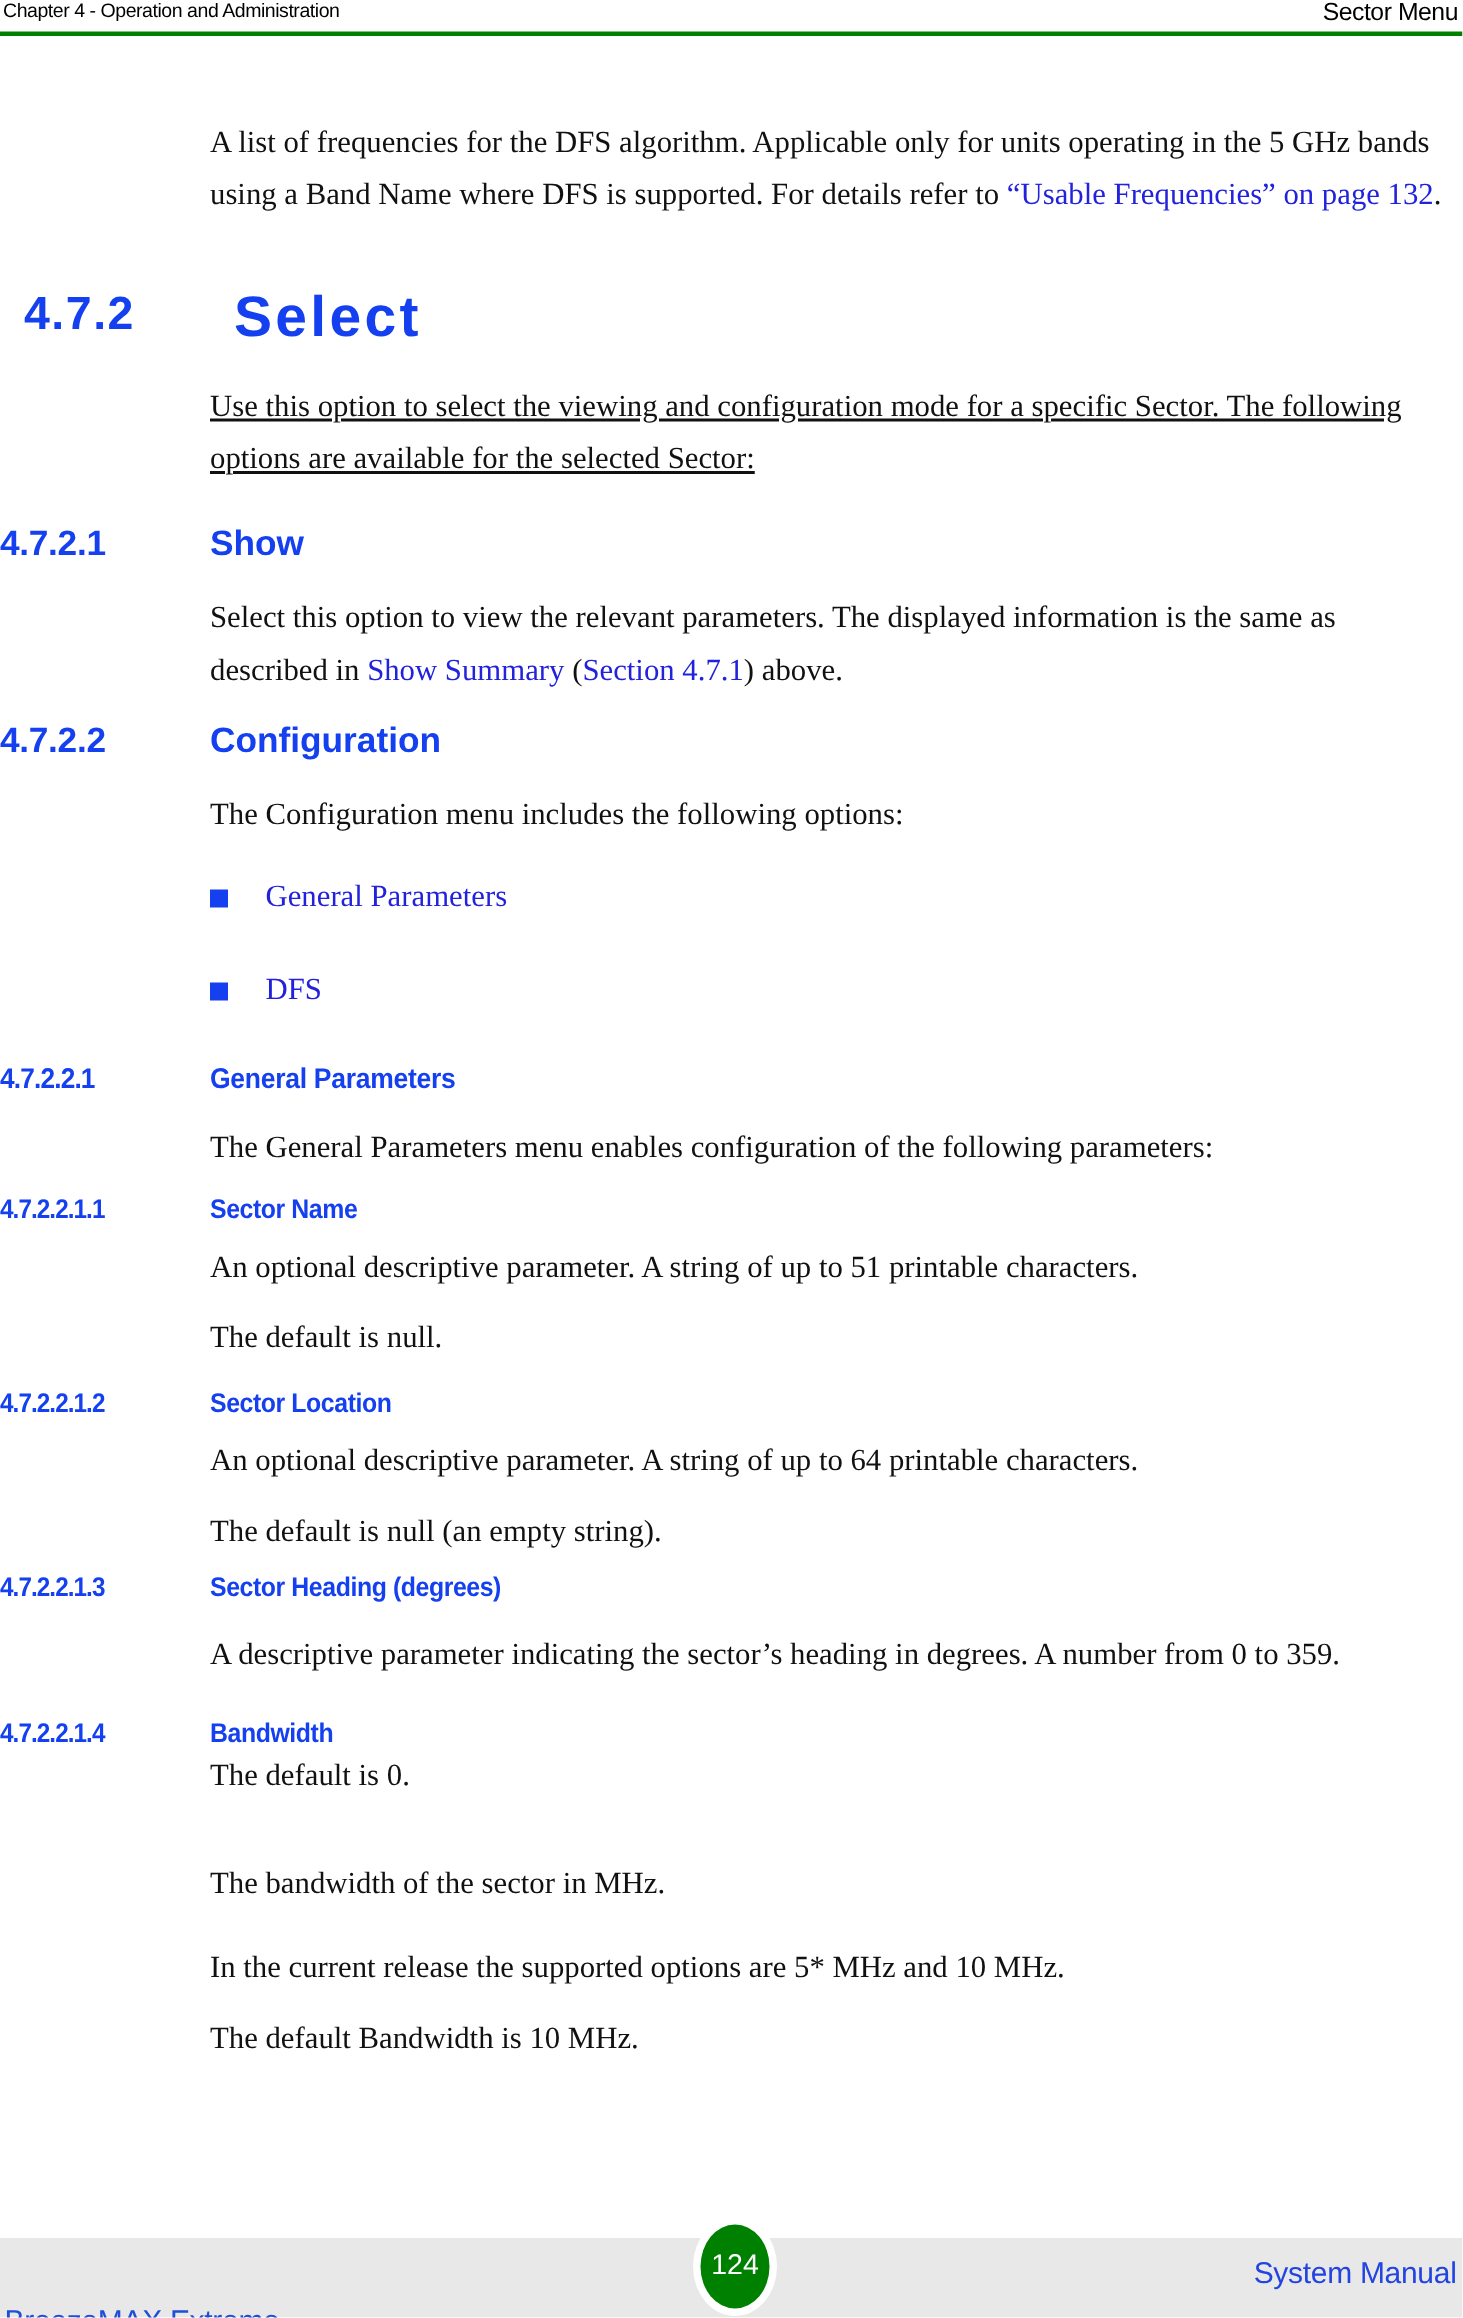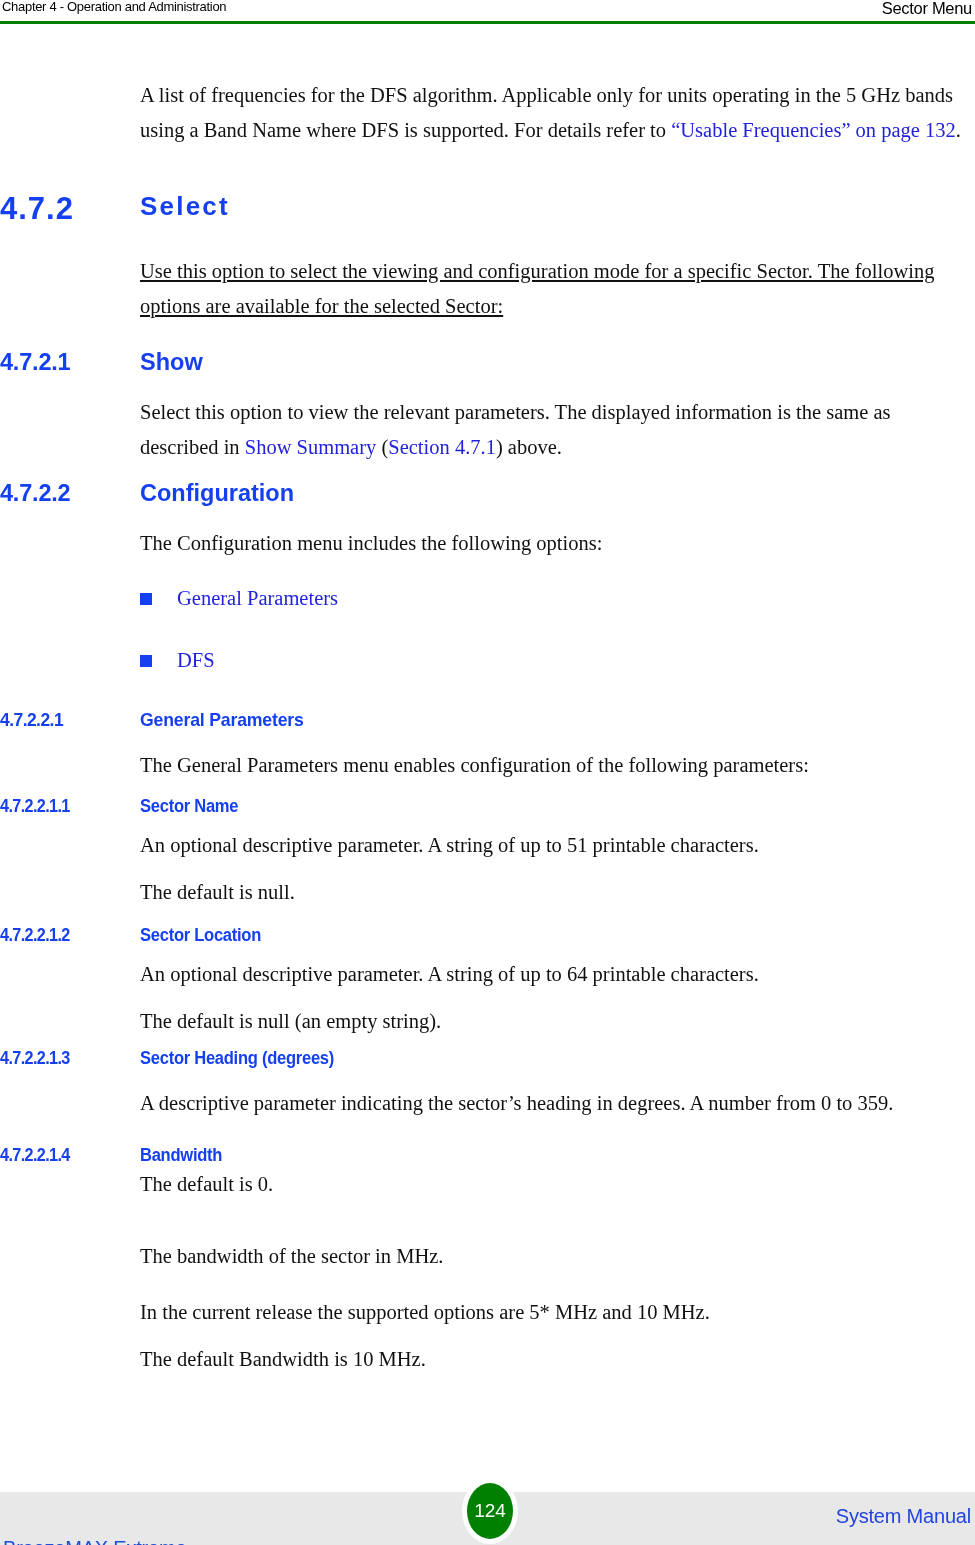--- a/index.html
+++ b/index.html
@@ -71,41 +71,41 @@
     width: 825px;
     font-family: "Liberation Serif", serif;
     font-size: 20.5px;
     line-height: 35px;
     color: #111111;
   }
 
   
   .h2 {
     position: absolute;
-    left: 0;
+    left: 16px;
     width: 914px;
     height: 44px;
   }
   .h2 .num {
     position: absolute;
     left: 0px;
     top: 0;
     font-family: "Liberation Sans", sans-serif;
     font-weight: bold;
     font-size: 31px;
     color: #1540f0;
     letter-spacing: 1.0px;
   }
   .h2 .ttl {
     position: absolute;
     left: 140px;
     top: 0;
     font-family: "Liberation Sans", sans-serif;
     font-weight: bold;
-    font-size: 26px;
+    font-size: 38px;
     color: #1540f0;
     letter-spacing: 2.2px;
   }
 
   .h3 {
     position: absolute;
     left: 0;
     width: 975px;
     height: 30px;
   }

